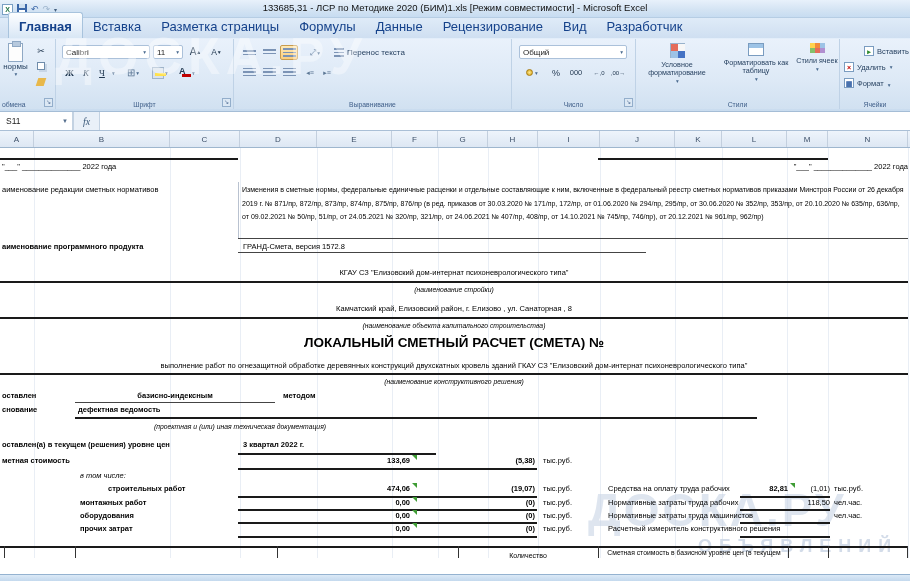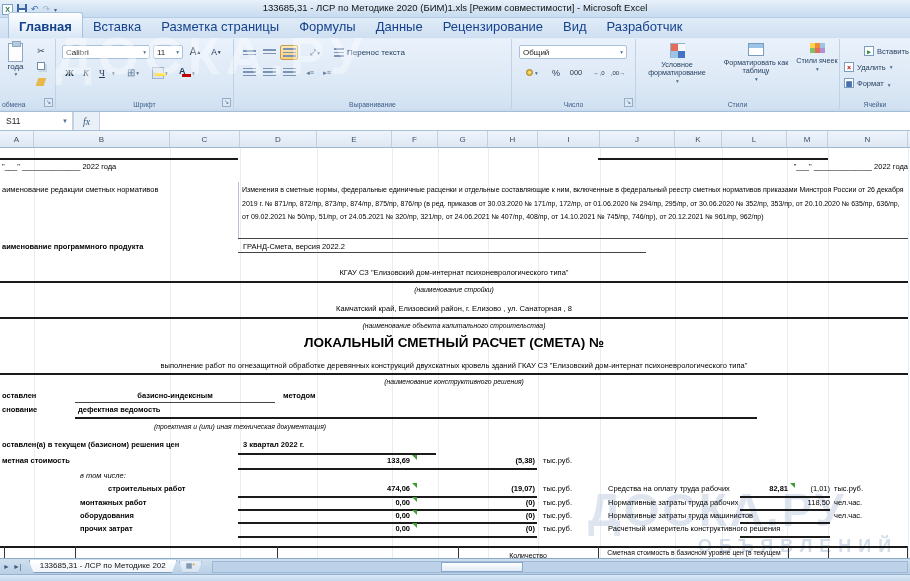--- a/index.html
+++ b/index.html
@@ -139,21 +139,21 @@
     <span class="rtab">Рецензирование</span>
     <span class="rtab">Вид</span>
     <span class="rtab">Разработчик</span>
   </div>
 
   <div class="ribbon">
 
     <div class="rgroup" style="left:0;width:56px;">
       <div class="pastebox">
         <span class="clip"></span>
-        <span>года</span>
+        <span>нормы</span>
         <span class="caret2">▾</span>
       </div>
       <div class="sbtn" style="left:34px;top:6px;width:14px;height:12px;">
         <span>✂</span>
         </div>
       <div class="sbtn" style="left:34px;top:21px;width:14px;height:12px;">
         <span style="width:8px;height:8px;border:1px solid #6f8cab;background:#fff;box-shadow:2px 2px 0 #c8d6e6;"></span>
         </div>
       <div class="sbtn" style="left:34px;top:37px;width:14px;height:12px;">
         <span style="width:8px;height:8px;background:#e8b84b;transform:skewX(-18deg);"></span>
@@ -326,21 +326,21 @@
     <div class="bline" style="left:598px;top:10px;width:230px;"></div>
     <div class="abs" style="left:2px;top:13px;">"___" ______________ 2022 года</div>
     <div class="abs" style="left:640px;top:13px;width:268px;text-align:right;">"___" ______________ 2022 года</div>
 
     <div class="abs" style="left:2px;top:36px;">аименование редакции сметных нормативов</div>
     <div class="vline" style="left:238px;top:34px;height:57px;background:#b9c2d0;"></div>
     <div class="abs" style="left:242px;top:35px;width:664px;font-size:7px;line-height:13.5px;">Изменения в сметные нормы, федеральные единичные расценки и отдельные составляющие к ним, включенные в федеральный реестр сметных нормативов приказами Минстроя России от 26 декабря 2019 г. № 871/пр, 872/пр, 873/пр, 874/пр, 875/пр, 876/пр (в ред. приказов от 30.03.2020 № 171/пр, 172/пр, от 01.06.2020 № 294/пр, 295/пр, от 30.06.2020 № 352/пр, 353/пр, от 20.10.2020  № 635/пр, 636/пр, от 09.02.2021 № 50/пр, 51/пр, от 24.05.2021 № 320/пр, 321/пр, от 24.06.2021 № 407/пр, 408/пр, от 14.10.2021 № 745/пр, 746/пр), от 20.12.2021 № 961/пр, 962/пр)</div>
     <div class="tline" style="left:238px;top:90px;width:670px;"></div>
 
     <div class="abs" style="left:2px;top:93px;font-weight:bold;">аименование программного продукта</div>
-    <div class="abs" style="left:243px;top:93px;">ГРАНД-Смета, версия 2022.2</div>
+    <div class="abs" style="left:243px;top:93px;">ГРАНД-Смета, версия 1572.8</div>
     <div class="tline" style="left:238px;top:104px;width:408px;"></div>
 
     <div class="abs ctr" style="left:0;top:119px;width:908px;">КГАУ СЗ "Елизовский дом-интернат психоневрологического типа"</div>
     <div class="bline" style="left:0;top:133px;width:908px;"></div>
     <div class="abs ctr it" style="left:0;top:136px;width:908px;font-size:6.8px;">(наименование стройки)</div>
 
     <div class="abs ctr" style="left:0;top:155px;width:908px;">Камчатский край, Елизовский район, г. Елизово , ул. Санаторная , 8</div>
     <div class="bline" style="left:0;top:169px;width:908px;"></div>
     <div class="abs ctr it" style="left:0;top:172px;width:908px;font-size:6.8px;">(наименование объекта капитального строительства)</div>
 
@@ -353,21 +353,21 @@
     <div class="abs bd" style="left:2px;top:242px;">оставлен</div>
     <div class="abs ctr bd" style="left:75px;top:242px;width:200px;">базисно-индексным</div>
     <div class="tline" style="left:75px;top:254px;width:200px;"></div>
     <div class="abs bd" style="left:283px;top:242px;">методом</div>
 
     <div class="abs bd" style="left:2px;top:256px;">снование</div>
     <div class="abs bd" style="left:78px;top:256px;">дефектная ведомость</div>
     <div class="bline" style="left:75px;top:269px;width:682px;"></div>
     <div class="abs ctr it" style="left:0;top:273px;width:480px;font-size:6.8px;">(проектная и (или) иная техническая документация)</div>
 
-    <div class="abs bd" style="left:2px;top:291px;">оставлен(а) в текущем (базисном) решения цен</div>
+    <div class="abs bd" style="left:2px;top:291px;">оставлен(а) в текущем (решения) уровне цен</div>
     <div class="abs bd" style="left:243px;top:291px;">3 квартал 2022 г.</div>
     <div class="bline" style="left:238px;top:305px;width:198px;"></div>
 
     <div>
       <div class="abs bd" style="left:2px;top:307px;">метная стоимость</div>
       <div class="numcell" style="left:330px;top:307px;width:80px;">133,69</div>
       <div class="flag" style="left:412px;top:307px;"></div>
       <div class="numcell" style="left:455px;top:307px;width:80px;">(5,38)</div>
       <div class="abs" style="left:543px;top:307px;">тыс.руб.</div>
       <div class="bline" style="left:238px;top:320px;width:299px;"></div>
@@ -431,24 +431,15 @@
     <div class="vline" style="left:277px;top:398px;height:12px;"></div>
     <div class="vline" style="left:458px;top:398px;height:12px;"></div>
     <div class="vline" style="left:598px;top:398px;height:12px;"></div>
     <div class="vline" style="left:788px;top:398px;height:12px;"></div>
     <div class="vline" style="left:828px;top:398px;height:12px;"></div>
     <div class="vline" style="left:907px;top:398px;height:12px;"></div>
     <div class="abs ctr" style="left:458px;top:402px;width:140px;font-size:7px;">Количество</div>
     <div class="abs ctr" style="left:601px;top:400px;width:186px;font-size:6.8px;line-height:9.5px;">Сметная стоимость в базисном уровне цен (в текущем уровне цен (гр. 8) для</div>
   </div>
 
-  <div class="tabbar">
-    <span class="navbtn">►</span>
-    <span class="navbtn" style="padding-left:0;">►|</span>
-    <span class="sheettab">133685,31 - ЛСР по Методике 202</span>
-    <span class="instab">▦<span style="color:#d99a2b;">*</span></span>
-    <div class="hscroll">
-      <div class="hthumb"></div>
-    </div>
-  </div>
 
   <div class="statusedge"></div>
 </div>
 
 </body></html>

